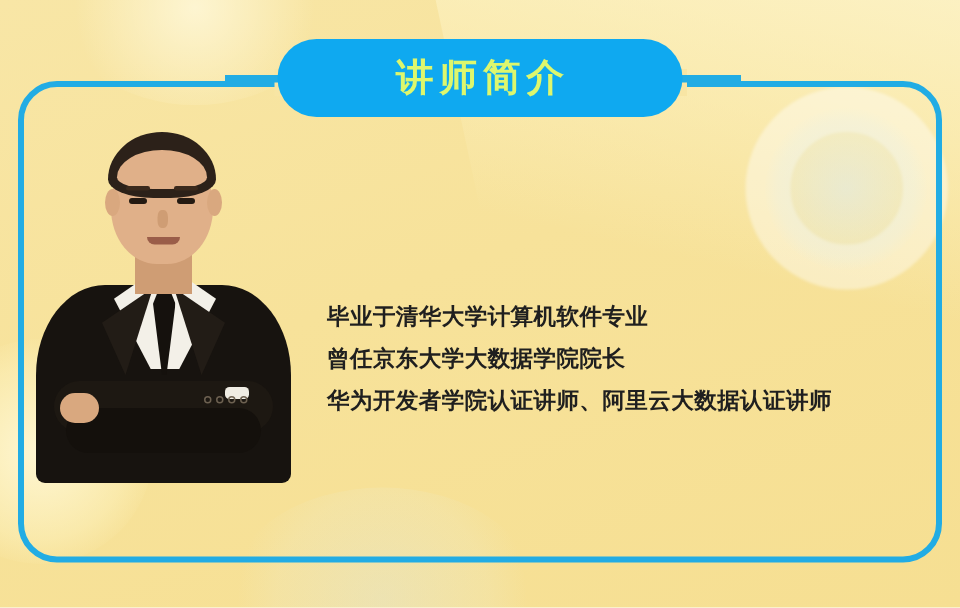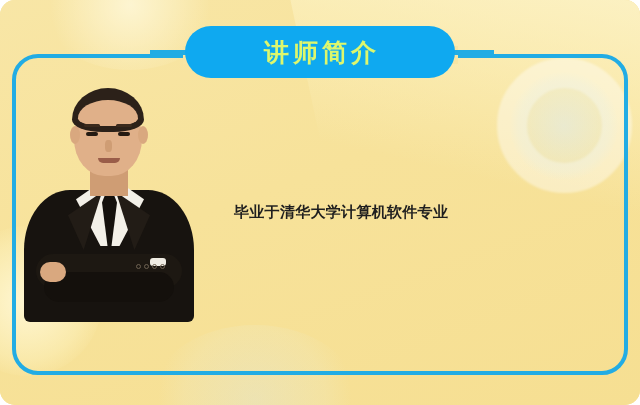--- a/index.html
+++ b/index.html
@@ -10,21 +10,20 @@
   body {
     font-family: "Liberation Sans", "DejaVu Sans", sans-serif;
   }
 
   .slide {
     position: relative;
     width: 640px;
     height: 405px;
     overflow: hidden;
     background: #f7e29a;
-    border-radius: 15px;
   }
 
   
   .bg-base {
     position: absolute;
     inset: 0;
     background: linear-gradient(160deg, #f8e6a6 0%, #f7e29a 45%, #f6df92 100%);
   }
   .bg-wedge {
     position: absolute;
@@ -349,21 +348,20 @@
     top: 198px;
     z-index: 3;
   }
   .bio-line {
     font-size: 15px;
     font-weight: bold;
     color: #1f1f1f;
     line-height: 28px;
     letter-spacing: 0.3px;
     white-space: nowrap;
-    margin-left: 16px;
   }
 </style>
 </head>
 <body>
 
 <div class="slide">
 
   <div class="bg-base"></div>
   <div class="bg-wedge"></div>
   <div class="bg-blob-topleft"></div>
@@ -407,15 +405,17 @@
       <span></span>
         <span></span>
         <span></span>
         <span></span>
     </div>
   </div>
 
 
   <div class="bio">
     <div class="bio-line">毕业于清华大学计算机软件专业</div>
+    <div class="bio-line">曾任京东大学大数据学院院长</div>
+    <div class="bio-line">华为开发者学院认证讲师、阿里云大数据认证讲师</div>
   </div>
 
 </div>
 
 </body></html>

